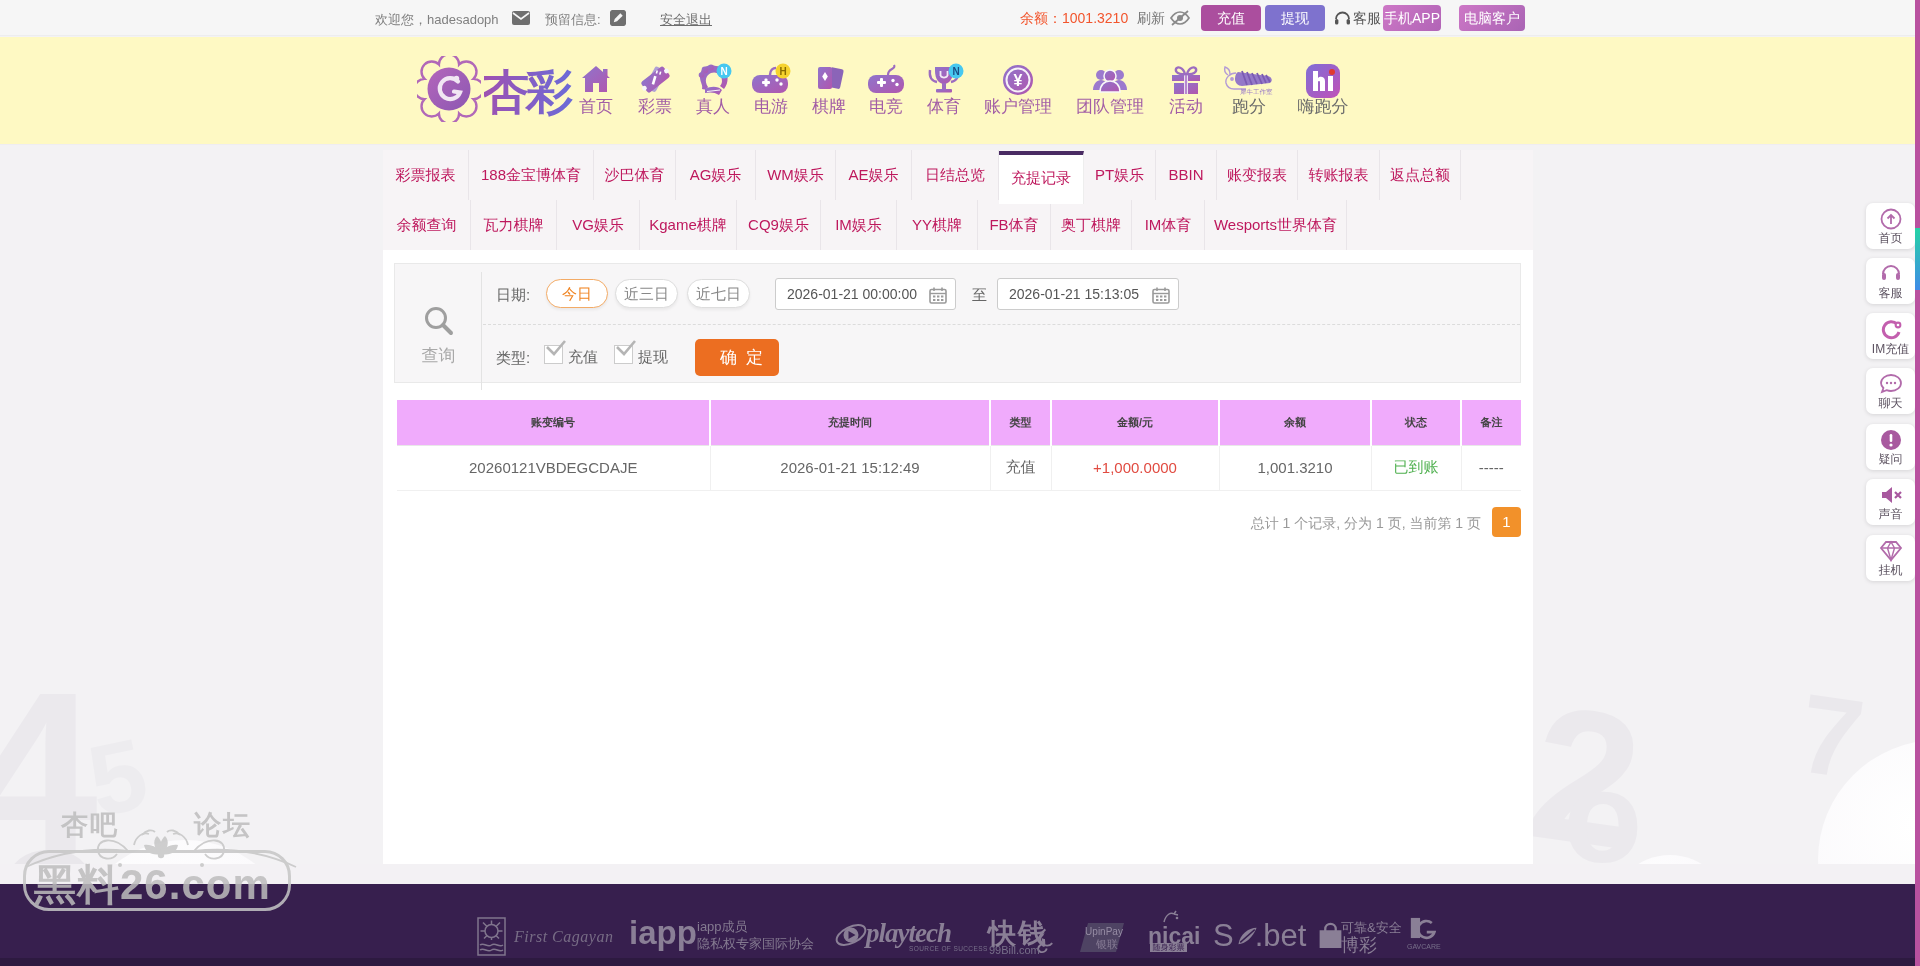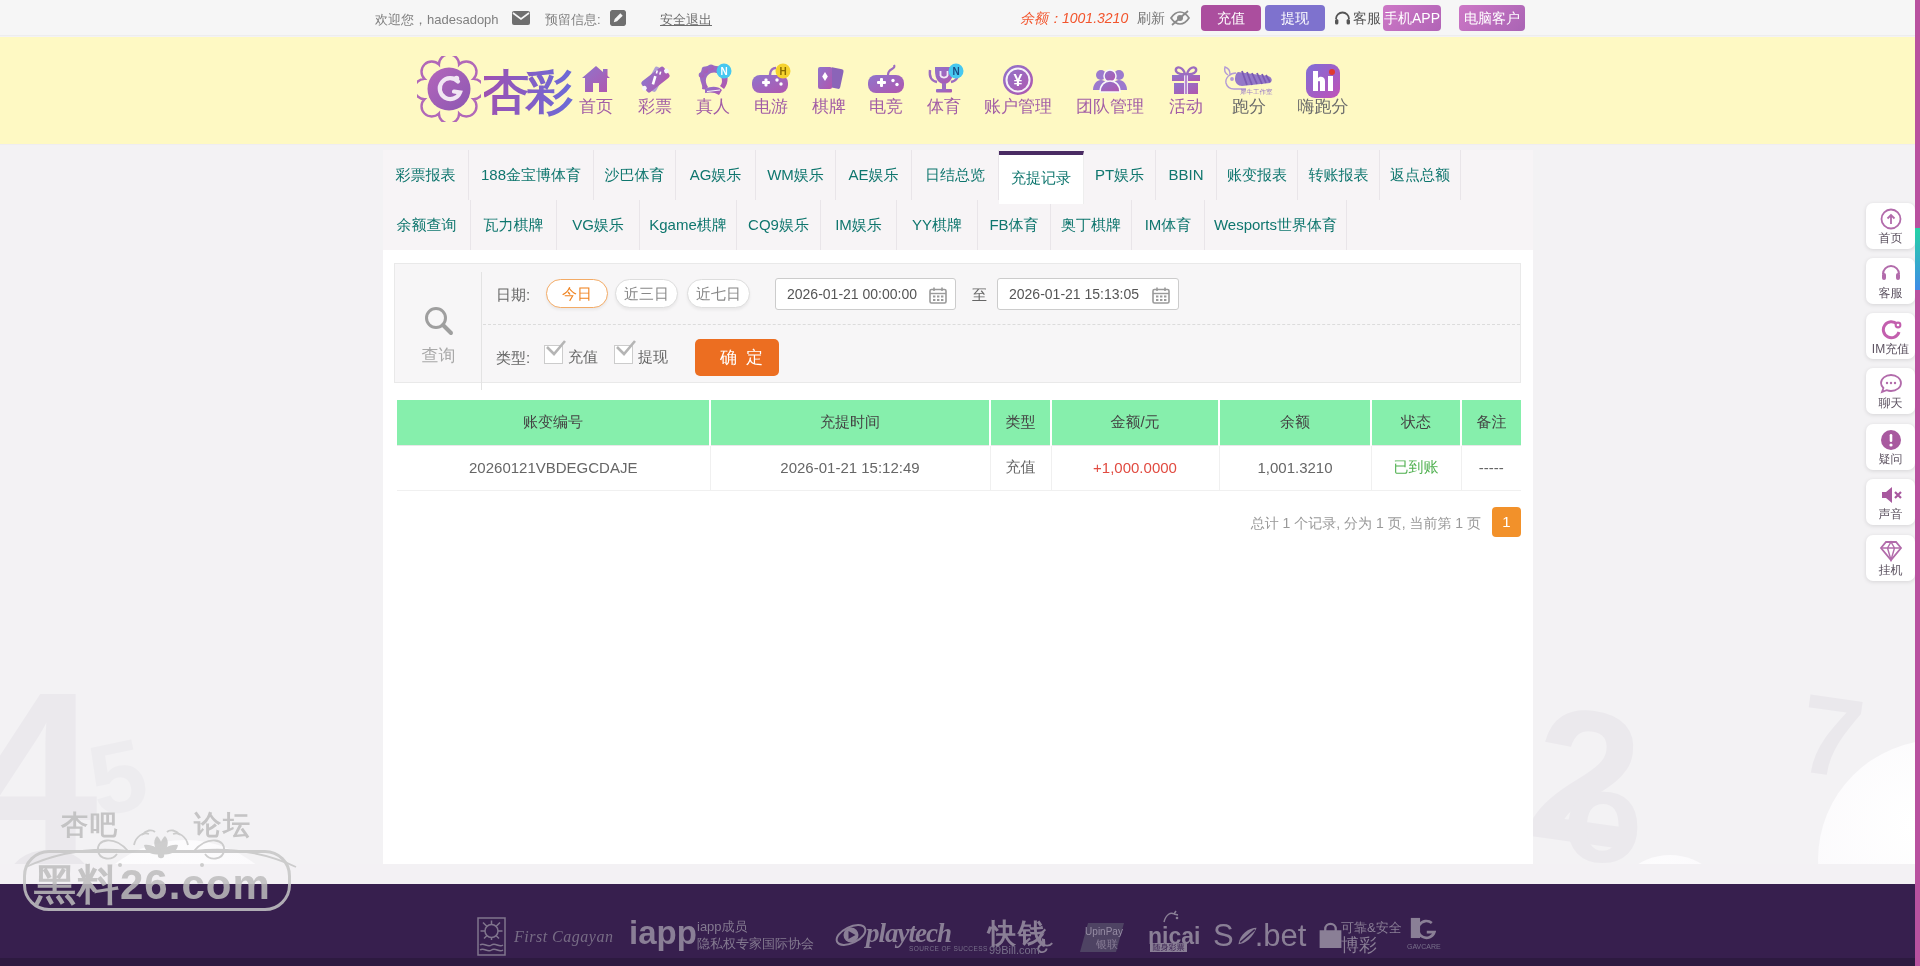--- a/index.html
+++ b/index.html
@@ -4,21 +4,21 @@
 <style>
 * { margin:0; padding:0; box-sizing:border-box; }
 html,body { width:1920px; height:966px; overflow:hidden; font-family:"Liberation Sans", sans-serif; background:#f3f2f4; }
 
 #topbar { position:absolute; left:0; top:0; width:1920px; height:36px; background:#f6f6f6; border-bottom:1px solid #ededee; }
 #topbar .welcome { position:absolute; left:375px; top:11px; font-size:13px; color:#808080; }
 #topbar .mailico { position:absolute; left:512px; top:11px; }
 #topbar .yuliu { position:absolute; left:545px; top:11px; font-size:13px; color:#808080; }
 #topbar .editico { position:absolute; left:610px; top:10px; width:16px; height:16px; background:#777; border-radius:2px; }
 #topbar .logout { position:absolute; left:660px; top:11px; font-size:13px; color:#6e6e6e; text-decoration:underline; }
-#topbar .bal { position:absolute; left:1020px; top:10px; font-size:14px; color:#f2552d;font-style:italic; }
+#topbar .bal { position:absolute; left:1020px; top:10px; font-size:14px; color:#f2552d; }
 #topbar .refresh { position:absolute; left:1137px; top:10px; font-size:14px; color:#777; }
 #topbar .eyeico { position:absolute; left:1169px; top:9px; }
 .tbtn { position:absolute; top:5px; height:26px; border-radius:4px; color:#fff; font-size:14px; text-align:center; line-height:26px; }
 #btn-cz { left:1201px; width:60px; background:#ab4e9e; }
 #btn-tx { left:1265px; width:60px; background:#7e72ce; }
 #topbar .hpico { position:absolute; left:1334px; top:10px; }
 #topbar .kefu { position:absolute; left:1353px; top:10px; font-size:14px; color:#555; }
 #btn-app { left:1383px; width:58px; background:linear-gradient(135deg,#cd77c6,#b164b6); }
 #btn-pc { left:1459px; width:66px; background:linear-gradient(135deg,#cd77c6,#a964b4); }
 
@@ -31,40 +31,40 @@
 .nav .lb.gray { color:#6b6b6b; }
 
 .bgnum { position:absolute; font-weight:bold; color:#eae8ec; z-index:0; }
 .ball { position:absolute; border-radius:50%; background:radial-gradient(circle at 40% 35%, #ffffff 0%, #fbfafc 55%, #f1eff2 100%); z-index:0; }
 
 #panel { position:absolute; left:383px; top:150px; width:1150px; height:714px; background:#ffffff; z-index:2; }
 #tabs { position:absolute; left:0; top:0; width:1150px; height:100px; background:#f7f4f6; }
 .trow { position:absolute; left:0; width:1150px; height:50px; }
 .trow1 { top:0; }
 .trow2 { top:50px; }
-.tab { position:relative; float:left; height:50px; line-height:50px; font-size:15px; color:#0f766e; border-right:1px solid #e9e5e9; text-align:center; }
+.tab { position:relative; float:left; height:50px; line-height:50px; font-size:15px; color:#be185d; border-right:1px solid #e9e5e9; text-align:center; }
 .tab.active { background:#fff; border-top:4px solid #4a2b63; line-height:46px; margin-top:1px; height:53px; border-right:1px solid #eee; z-index:3; }
 
 #filter { position:absolute; left:11px; top:113px; width:1127px; height:120px; background:#f7f6f7; border:1px solid #e9e9e9; }
 #qcol { position:absolute; left:0; top:8px; width:87px; height:118px; border-right:1px solid #e3e3e3; }
 #qcol .qtext { position:absolute; left:0; width:87px; top:72px; text-align:center; font-size:17px; color:#a9a9a9; }
 #fdash { position:absolute; left:88px; top:60px; width:1037px; height:0; border-top:1px dashed #dcdcdc; }
 .flabel { position:absolute; font-size:15px; color:#666; }
 .pill { position:absolute; top:15px; height:29px; border-radius:15px; background:#fff; font-size:15px; text-align:center; line-height:27px; box-shadow:0 2px 3px rgba(0,0,0,0.06); }
 .pill.on { border:1px solid #f3ab66; color:#f0821e; }
 .pill.off { border:1px solid #ddd; color:#888; }
 .dinput { position:absolute; top:14px; height:32px; background:#fff; border:1px solid #ccc; border-radius:3px; font-size:14px; color:#555; line-height:30px; padding-left:11px; }
 .calico { position:absolute; top:8px; }
 .cbox { position:absolute; top:81px; width:19px; height:19px; background:#fff; border:1px solid #ccc; }
 .cmark { position:absolute; top:74px; }
 .cblabel { position:absolute; top:84px; font-size:15px; color:#666; }
 #okbtn { position:absolute; left:300px; top:75px; width:84px; height:37px; background:#ec6e21; border-radius:5px; color:#fff; font-size:17px; text-align:center; line-height:37px; letter-spacing:9px; padding-left:18px; }
 
 #rtable { position:absolute; left:14px; top:250px; width:1124px; border-collapse:collapse; }
-#rtable th { background:#86efac; height:45px; font-size:15px; color:#444; font-weight:normal; border-right:2px solid #fff; border-bottom:1px solid #e8e8e8; }
+#rtable th { background:#f0abfc; height:45px; font-size:11px; color:#444; font-weight:bold; border-right:2px solid #fff; border-bottom:1px solid #e8e8e8; }
 #rtable th:last-child { border-right:none; }
 #rtable td { background:#fff; height:45px; font-size:15px; color:#666; text-align:center; border-right:1px solid #f0f0f0; border-bottom:1px solid #f0f0f0; }
 #rtable td:last-child { border-right:none; }
 #pager { position:absolute; left:14px; top:357px; width:1124px; height:30px; }
 #pager .ptext { position:absolute; right:40px; top:8px; font-size:14px; color:#999; }
 #pager .pbtn { position:absolute; right:0; top:0; width:29px; height:30px; background:#f2912a; border-radius:4px; color:#fff; font-size:15px; text-align:center; line-height:30px; }
 
 #gap { position:absolute; left:0; top:864px; width:1920px; height:20px; background:#f3f1f4; z-index:1; }
 #footer { position:absolute; left:0; top:884px; width:1920px; height:82px; background:#371f4e; z-index:1; }
 #footer .fstrip { position:absolute; left:0; top:74px; width:1920px; height:8px; background:#2d1a40; }

